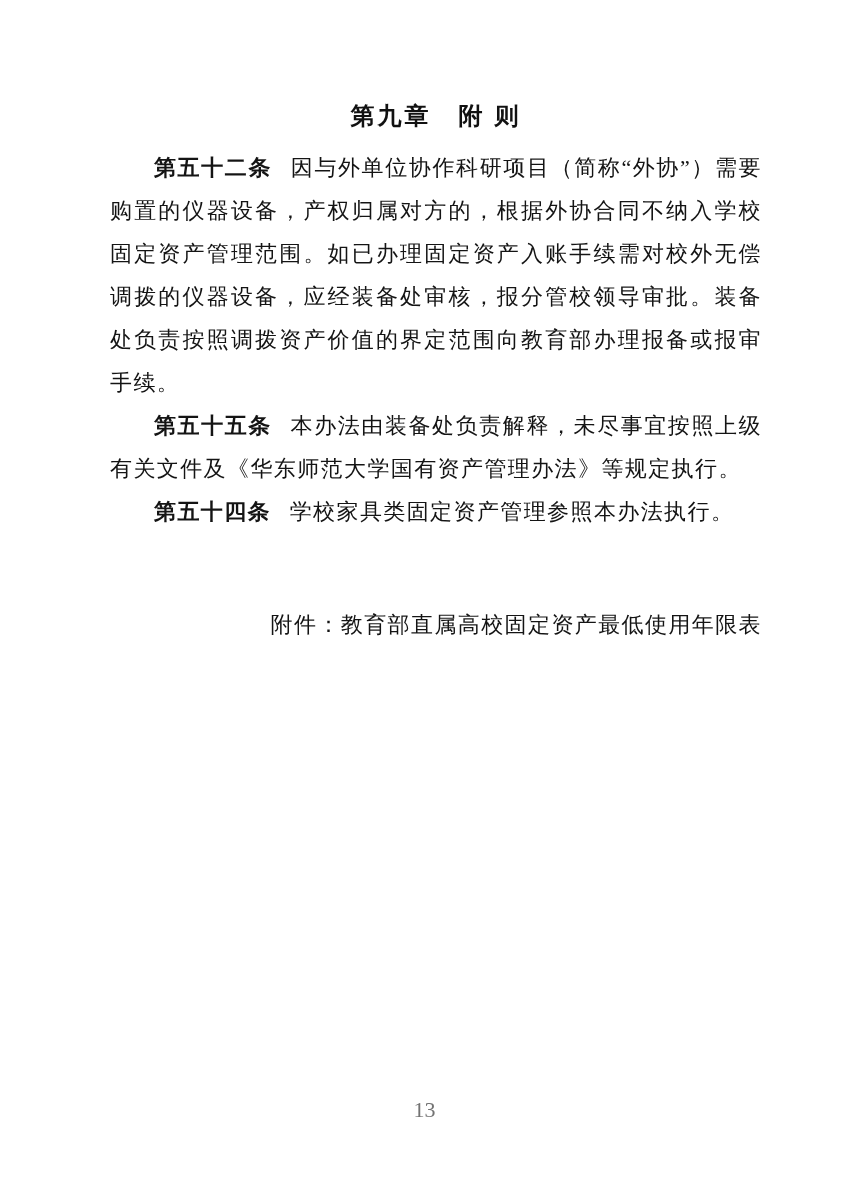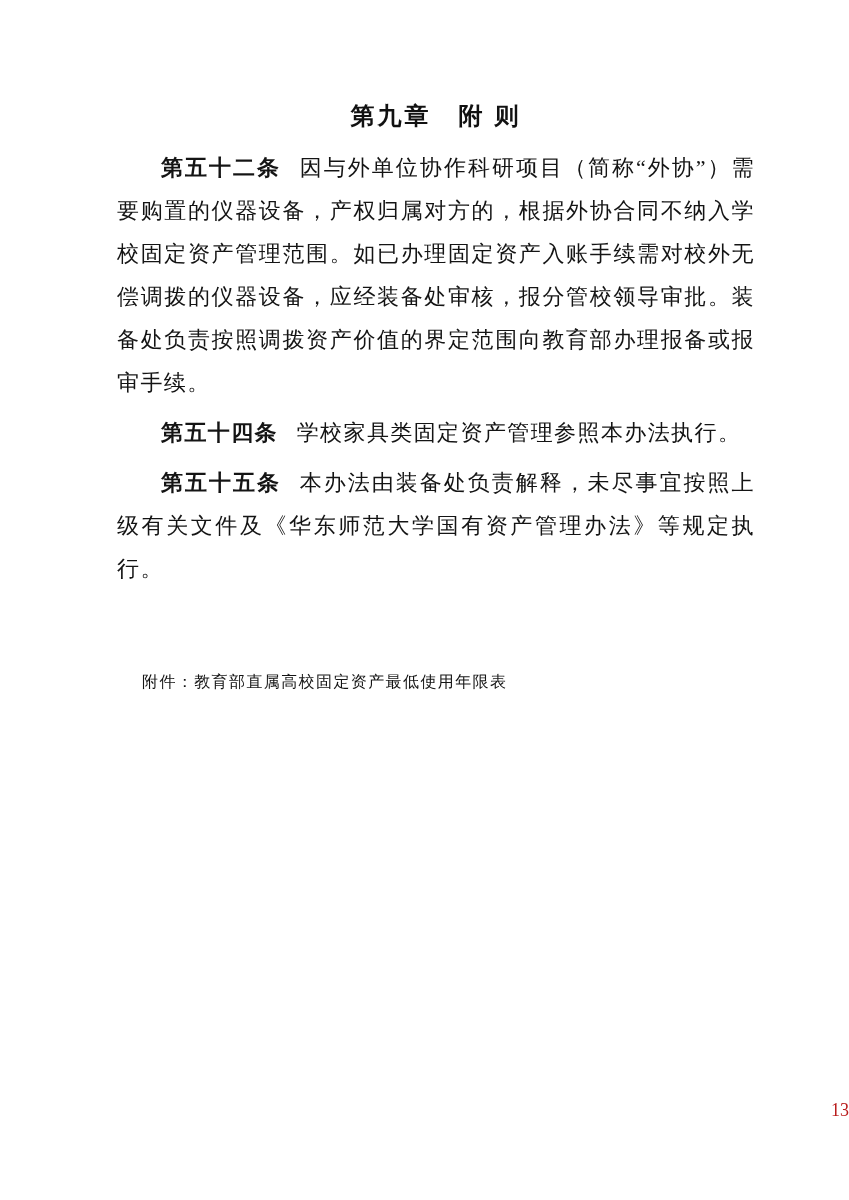--- a/index.html
+++ b/index.html
@@ -24,63 +24,64 @@
   .title {
     font-size: 24px;
     font-weight: bold;
     line-height: 36px;
     text-align: center;
     letter-spacing: 3px;
     margin: 0 0 12px 0;
     color: #111111;
   }
   .para {
-    margin: 7px;
+    margin: 0;
     font-size: 22px;
     line-height: 43px;
     letter-spacing: 1.4px;
     text-align: justify;
     text-indent: 2em;
     color: #141414;
   }
   .art-num {
     font-weight: bold;
     margin-right: 0.85em;
   }
   .attachment {
     margin: 70px 0 0 0;
-    font-size: 16px;
+    font-size: 22px;
     line-height: 43px;
     letter-spacing: 1.4px;
     text-indent: 2em;
     color: #141414;
+    text-align: right;
   }
   .page-number {
     position: absolute;
     left: 0;
     right: 0;
     top: 1095px;
-    text-align: right;
-    font-size: 18px;
+    text-align: center;
+    font-size: 22px;
     line-height: 30px;
-    color: #b91c1c;
+    color: #737373;
   }
 </style>
 </head>
 <body>
 
 <div class="page">
 
   <h1 class="title">第九章　附 则</h1>
 
   <p class="para"><span class="art-num">第五十二条</span><span class="art-text">因与外单位协作科研项目（简称“外协”）需要购置的仪器设备，产权归属对方的，根据外协合同不纳入学校固定资产管理范围。如已办理固定资产入账手续需对校外无偿调拨的仪器设备，应经装备处审核，报分管校领导审批。装备处负责按照调拨资产价值的界定范围向教育部办理报备或报审手续。</span></p>
 
 
+  <p class="para"><span class="art-num">第五十五条</span><span class="art-text">本办法由装备处负责解释，未尽事宜按照上级有关文件及《华东师范大学国有资产管理办法》等规定执行。</span></p>
+
   <p class="para"><span class="art-num">第五十四条</span><span class="art-text">学校家具类固定资产管理参照本办法执行。</span></p>
-
-  <p class="para"><span class="art-num">第五十五条</span><span class="art-text">本办法由装备处负责解释，未尽事宜按照上级有关文件及《华东师范大学国有资产管理办法》等规定执行。</span></p>
 
 
   <p class="attachment">附件：教育部直属高校固定资产最低使用年限表</p>
 
   <div class="page-number">13</div>
 
 </div>
 
 </body></html>

